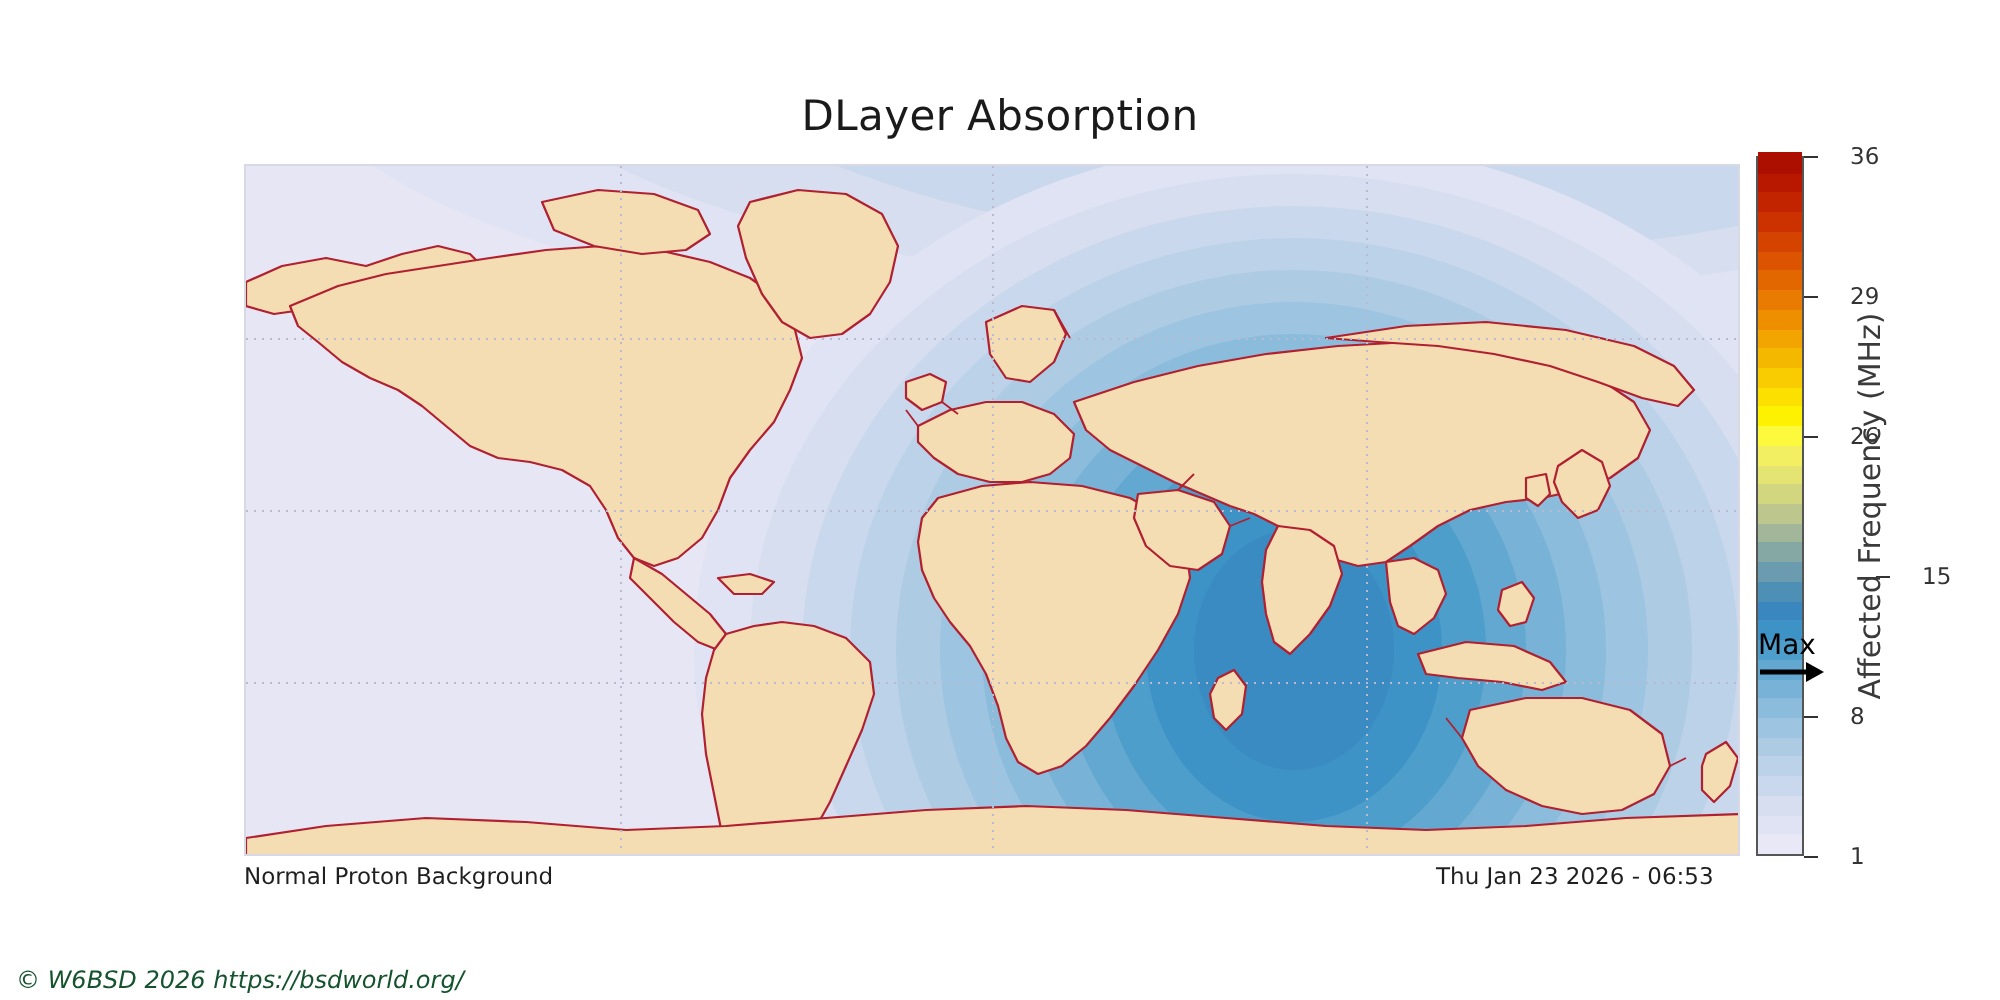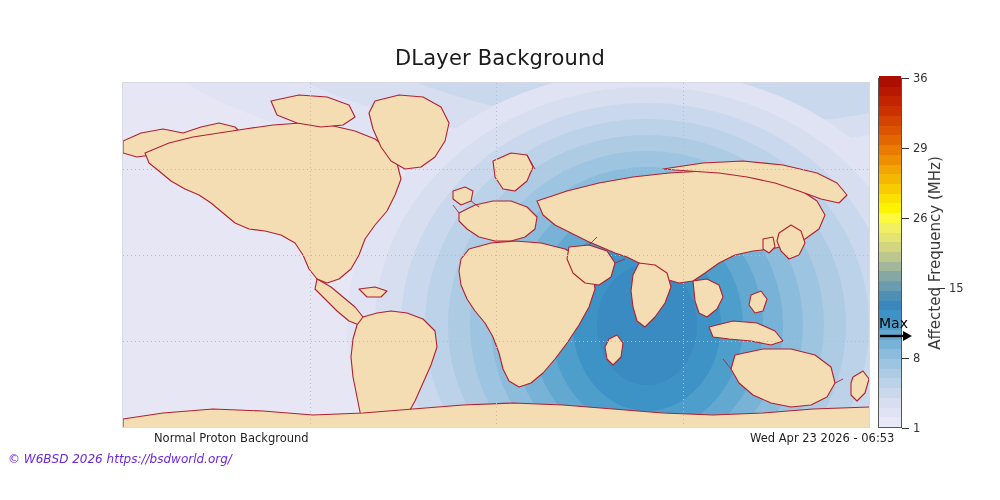--- a/index.html
+++ b/index.html
@@ -30,50 +30,50 @@
   .grid .v{position:absolute;top:0;bottom:0;width:1px;
     background:repeating-linear-gradient(to bottom,#b9b9cf 0 1px,transparent 1px 4px);}
   .grid .h{position:absolute;left:0;right:0;height:1px;
     background:repeating-linear-gradient(to right,#b9b9cf 0 1px,transparent 1px 4px);}
 
   
   .cbar-wrap{position:absolute;left:878px;top:78px;width:24px;height:350px;}
   .cbar{position:absolute;inset:0;border:1px solid #555;box-sizing:border-box;}
   .cbar-seg{position:absolute;left:0;right:0;}
   .cbar-ticks{position:absolute;left:24px;top:0;height:350px;width:70px;}
-  .ctick{position:absolute;left:0;display:flex;align-items:center;gap:4px;transform:translateY(-50%);}
+  .ctick{position:absolute;left:0;display:flex;align-items:center;gap:16px;transform:translateY(-50%);}
   .ctick .dash{width:7px;height:1px;background:#333;}
   .ctick .lbl{font-size:11.5px;color:#333;}
   .cbar-axis-label{
     position:absolute;left:922px;top:78px;height:350px;width:26px;
     display:flex;align-items:center;justify-content:center;
   }
   .cbar-axis-label span{
     transform:rotate(-90deg);white-space:nowrap;font-size:15px;color:#3a3a3a;
   }
   
   .max-marker{position:absolute;left:879px;top:318px;width:34px;height:26px;pointer-events:none;}
   .max-marker .mtxt{position:absolute;left:0;top:0;font-size:14px;color:#000;line-height:10px;}
   .max-marker .marrow{position:absolute;left:0;top:12px;}
 
   
-  .note{position:absolute;font-size:11.5px;color:#1f1f1f;line-height:14px;margin-left:32px;}
+  .note{position:absolute;font-size:11.5px;color:#1f1f1f;line-height:14px;}
   .note-left{left:122px;top:431px;}
   .note-date{left:718px;top:431px;}
   .footer{
-    position:absolute;left:8px;top:452px;font-size:12px;font-style:italic;
-    color:#6d28d9;
+    position:absolute;left:8px;top:483px;font-size:12px;font-style:italic;
+    color:#14532d;
   }
 </style>
 </head>
 <body>
 
 <div id="root">
 
-  <div class="title">DLayer Background</div>
+  <div class="title">DLayer Absorption</div>
 
   <div class="map-frame">
     <div class="map-inner">
 
       <svg class="map-svg" viewBox="0 0 748 346" preserveAspectRatio="none">
         <defs>
 
           <clipPath id="frameclip">
               <rect x="0" y="0" width="748" height="346"></rect>
             </clipPath>
@@ -294,16 +294,16 @@
     <svg class="marrow" width="34" height="12" viewBox="0 0 34 12">
       <line x1="1" y1="6" x2="24" y2="6" stroke="#000" stroke-width="2.4"></line>
       <polygon points="24,1 33,6 24,11" fill="#000"></polygon>
     </svg>
   </div>
 
   <div class="note note-left">
     <div>Normal Proton Background</div>
   </div>
 
-  <div class="note note-date">Wed Apr 23 2026 - 06:53</div>
+  <div class="note note-date">Thu Jan 23 2026 - 06:53</div>
 
   <div class="footer">© W6BSD 2026 https://bsdworld.org/</div>
 </div>
 
 </body></html>

